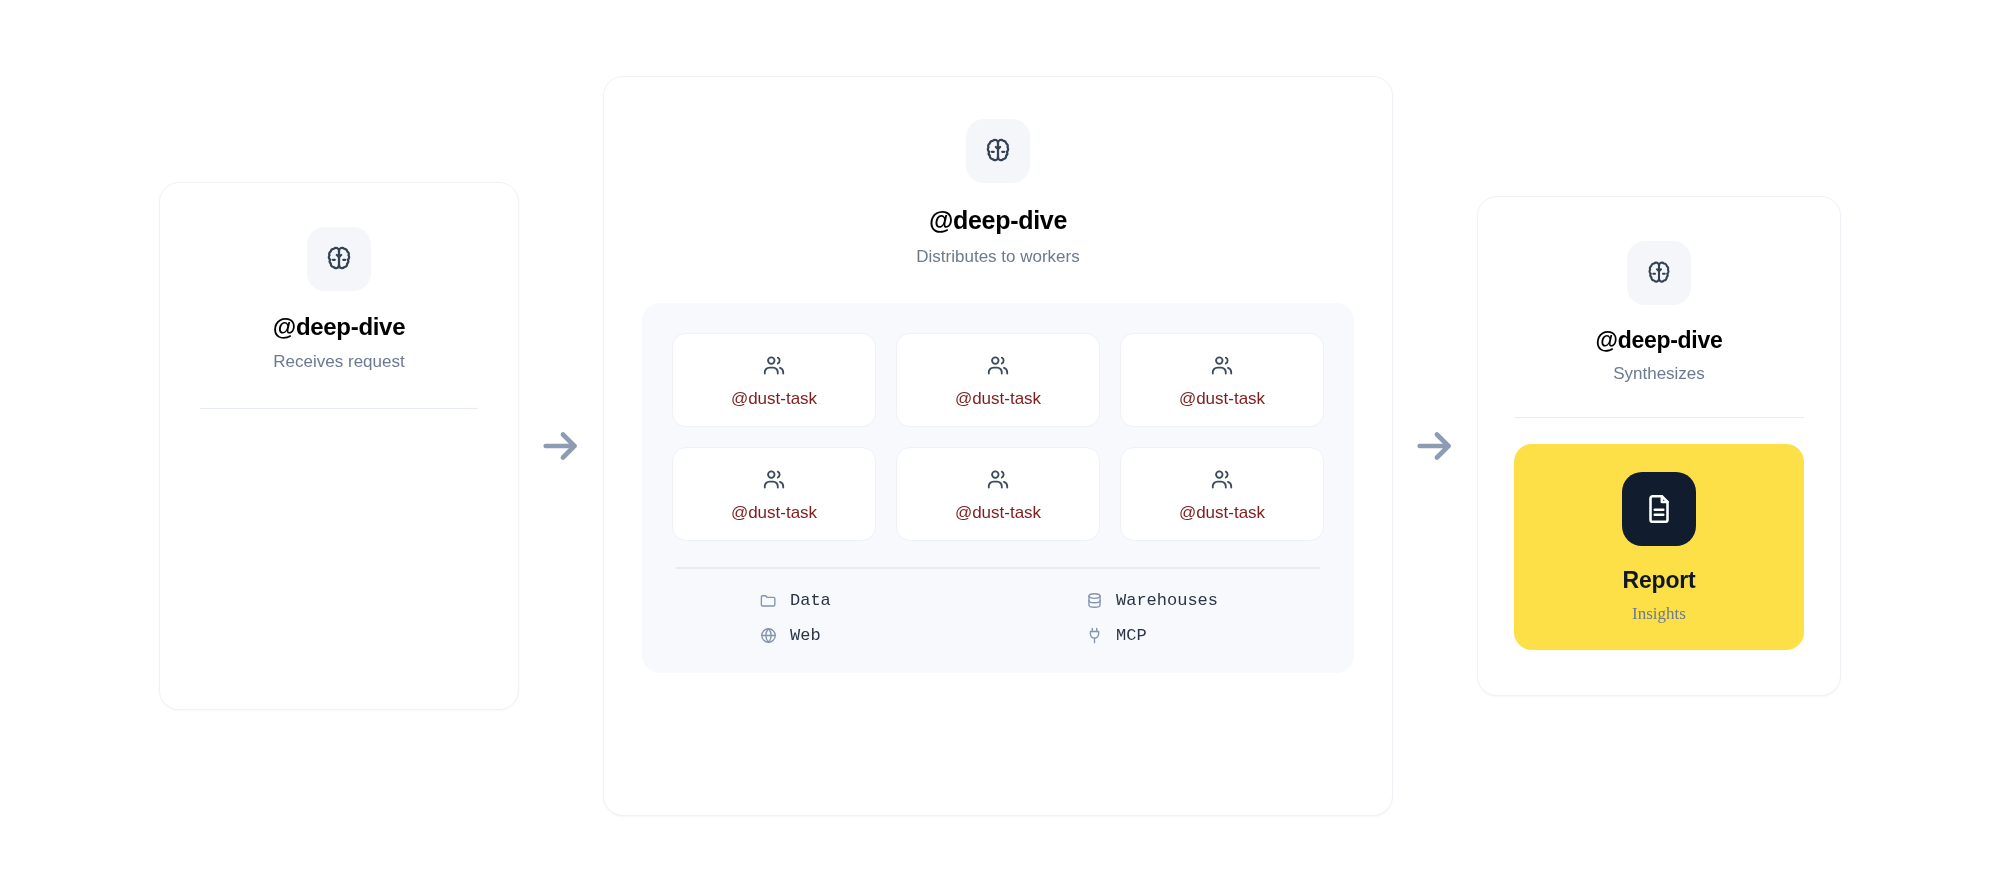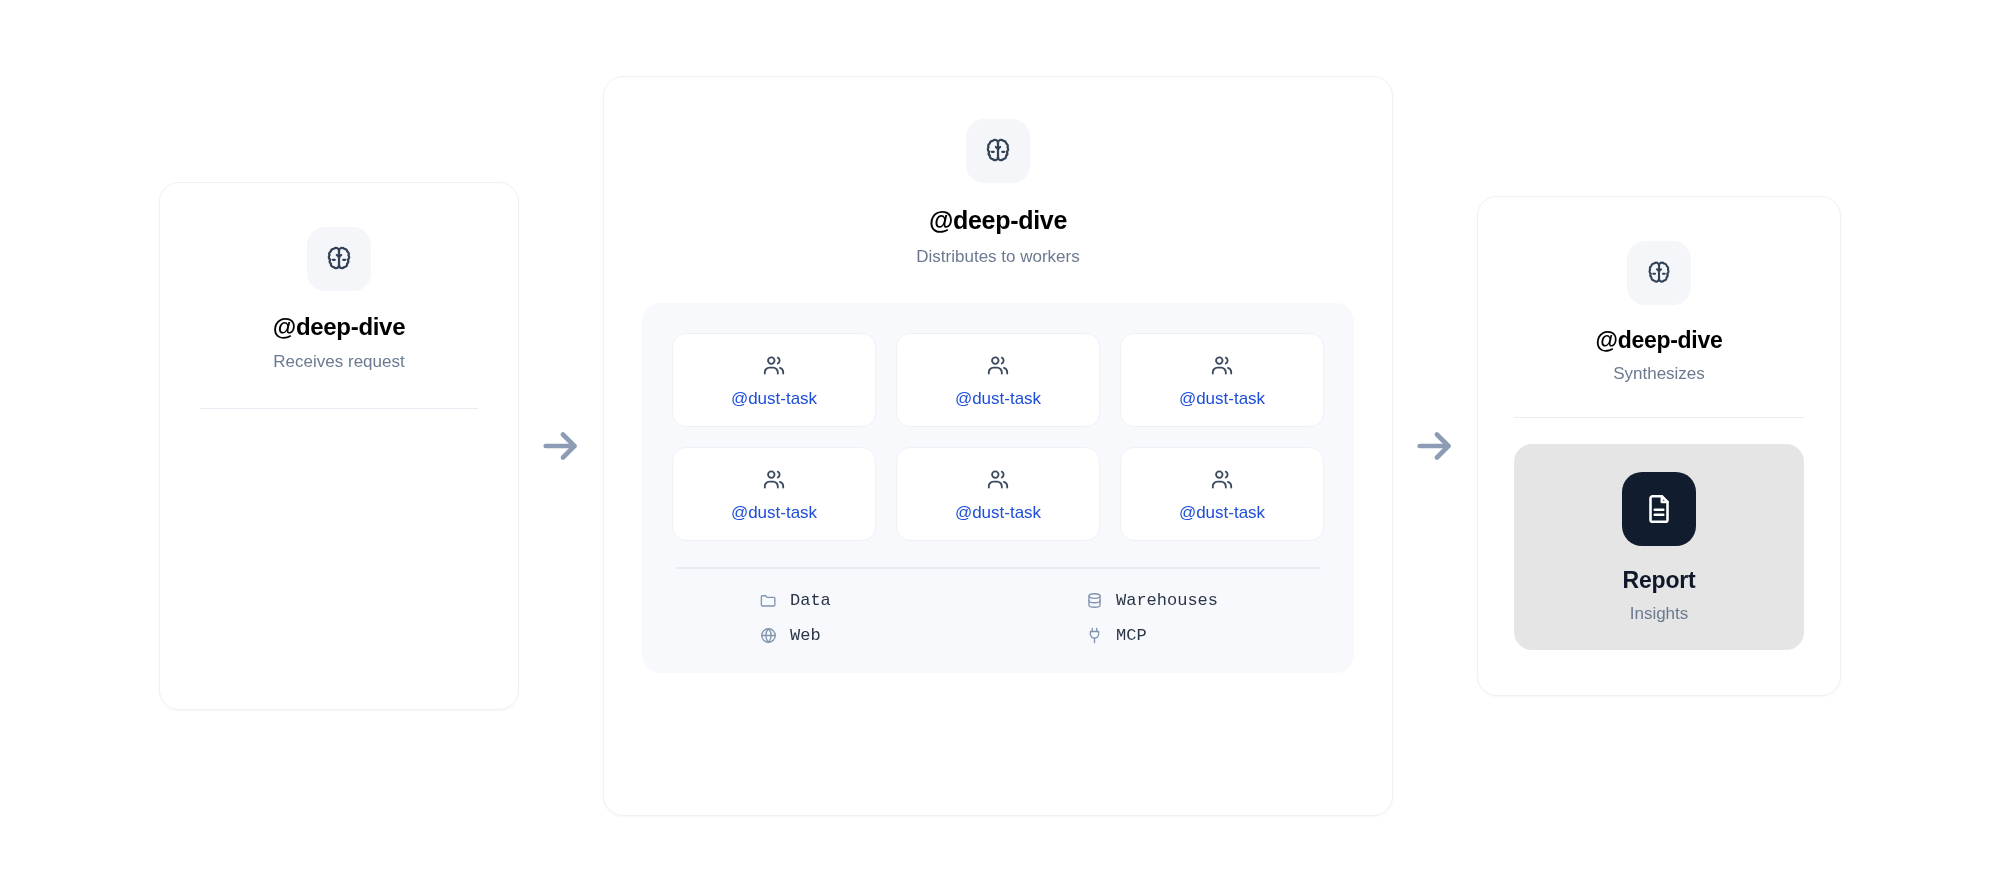--- a/index.html
+++ b/index.html
@@ -136,21 +136,21 @@
     display: flex;
     flex-direction: column;
     align-items: center;
     justify-content: center;
     gap: 11px;
   }
   .worker-tile svg { stroke: #3d4a5d; }
   .worker-label {
     font-size: 17px;
     font-weight: 400;
-    color: #1d4ed8;
+    color: #7f1d1d;
     line-height: 1;
   }
 
   .tools-divider {
     height: 1.5px;
     background: #e6ecf3;
     margin: 26px 4px 22px 4px;
   }
 
   .tools-grid {
@@ -179,41 +179,42 @@
     padding: 44px 36px 36px 36px;
     display: flex;
     flex-direction: column;
     align-items: center;
   }
   .stage-right .agent-name { font-size: 23px; margin-top: 22px; }
   .stage-right .divider { margin: 32px 0 26px 0; }
 
   .report-card {
     width: 100%;
-    background: #e5e5e5;
+    background: #fde047;
     border-radius: 18px;
     padding: 28px 20px 26px 20px;
     display: flex;
     flex-direction: column;
     align-items: center;
   }
   .report-card .icon-tile { width: 74px; height: 74px; border-radius: 20px; }
   .report-name {
     margin-top: 22px;
     font-size: 23px;
     font-weight: 700;
     color: #0f1729;
     letter-spacing: -0.2px;
     line-height: 1.1;
   }
   .report-sub {
     margin-top: 10px;
     font-size: 17px;
     color: #6b7a90;
     line-height: 1.2;
+    font-family: Liberation Serif, serif;
   }
 </style>
 </head>
 <body>
 
 <div id="diagram">
 
   <div class="card stage-left">
 
     <div class="agent-block">

